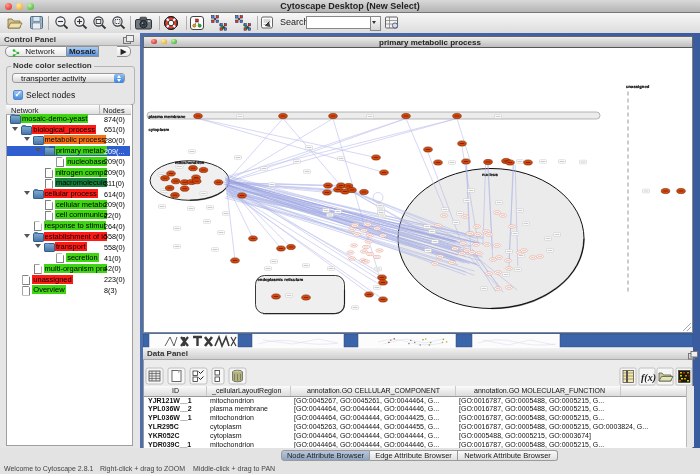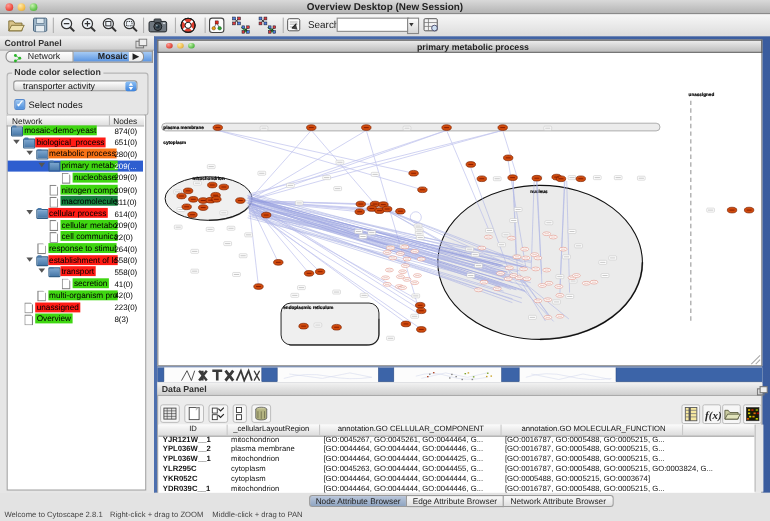--- a/index.html
+++ b/index.html
@@ -52,21 +52,21 @@
 #dhscroll{left:144px;top:449px;width:548px;height:4px;background:#e4e4e4;border-top:1px solid #bbb;}
 
 #bottombar{left:0;top:448px;width:700px;height:26px;background:#e3e3e3;}
 .btab{position:absolute;top:450px;height:11px;border:1px solid #9a9a9a;font-size:7.5px;line-height:10px;text-align:center;color:#222;box-sizing:border-box;background:linear-gradient(#fafafa,#e0e0e0);}
 .statustxt{position:absolute;top:465px;font-size:7px;color:#444;}
 </style>
 </head>
 <body>
 
 <div class="abs" id="titlebar">
-    <div class="title">Overview Desktop (New Session)</div>
+    <div class="title">Cytoscape Desktop (New Select)</div>
   </div>
 <div class="abs tl" style="left:5px;background:radial-gradient(circle at 35% 30%,#ff9d96,#ee4c40 60%,#c33a2e);"></div>
 <div class="abs tl" style="left:16px;background:radial-gradient(circle at 35% 30%,#ffe9a8,#f5bf4f 60%,#d29a2f);"></div>
 <div class="abs tl" style="left:27px;background:radial-gradient(circle at 35% 30%,#c7f2b0,#67c74f 60%,#4ba239);"></div>
 
 <div class="abs" id="toolbar"></div>
 <div class="abs" id="toolicons" style="left:0;top:13px;width:700px;height:20px;"><svg width="700" height="20" viewBox="0 0 700 20">
       <g transform="translate(7,3)">
       <path d="M1 12 L1 3 L5 3 L6.5 5 L13 5 L13 12 Z" fill="#d8c38a" stroke="#7a6a30" stroke-width="0.8"></path>
       <path d="M1 12 L3.5 7 L15 7 L12.5 12 Z" fill="#efe2b0" stroke="#7a6a30" stroke-width="0.8"></path>
@@ -174,21 +174,21 @@
     <rect x="0.5" y="2.5" width="7" height="6" fill="none" stroke="#777" stroke-width="1"></rect>
     <rect x="3.5" y="0.5" width="7" height="6" fill="#eee" stroke="#777" stroke-width="1"></rect>
   </svg>
 <div class="abs" id="tabbar">
   <div class="tabseg abs" style="left:0;top:0;width:62px;border-radius:5px 0 0 5px;background:linear-gradient(#ffffff,#e8e8e8);"><svg style="position:absolute;left:6px;top:1.5px;" width="8" height="8" viewBox="0 0 8 8">
         <circle cx="2" cy="1.5" r="1.3" fill="#2bb52b"></circle>
         <circle cx="6" cy="4" r="1.3" fill="#2bb52b"></circle>
         <circle cx="2" cy="6.5" r="1.3" fill="#2bb52b"></circle>
         <path d="M2 1.5 L6 4 L2 6.5" stroke="#2bb52b" stroke-width="0.7" fill="none"></path>
       </svg><span style="margin-left:8px;">Network</span></div>
-  <div class="tabseg abs" style="left:62px;top:0;width:72px;border-left:none;background:linear-gradient(#a8ccf4,#5b95e2);font-weight:bold;">Mosaic</div>
+  <div class="tabseg abs" style="left:62px;top:0;width:32px;border-left:none;background:linear-gradient(#a8ccf4,#5b95e2);font-weight:bold;">Mosaic</div>
   <div class="tabseg abs" style="left:112px;top:0;width:14px;border-left:none;border-radius:0 5px 5px 0;background:linear-gradient(#ffffff,#e8e8e8);">▶</div>
 </div>
 <div class="abs" id="groupbox"></div>
 <div class="abs" id="grouplbl">Node color selection</div>
 <div class="abs" id="combo">transporter activity</div>
 <div class="abs" id="combobtn"></div>
 <div class="abs" style="left:116.5px;top:74.5px;width:0;height:0;border-left:2.5px solid transparent;border-right:2.5px solid transparent;border-bottom:3px solid #fff;"></div>
 <div class="abs" style="left:116.5px;top:79px;width:0;height:0;border-left:2.5px solid transparent;border-right:2.5px solid transparent;border-top:3px solid #fff;"></div>
 <div class="abs" id="checkbox"></div>
 <div class="abs" style="left:14.5px;top:89px;font-size:9px;color:#fff;font-weight:bold;">✓</div>

